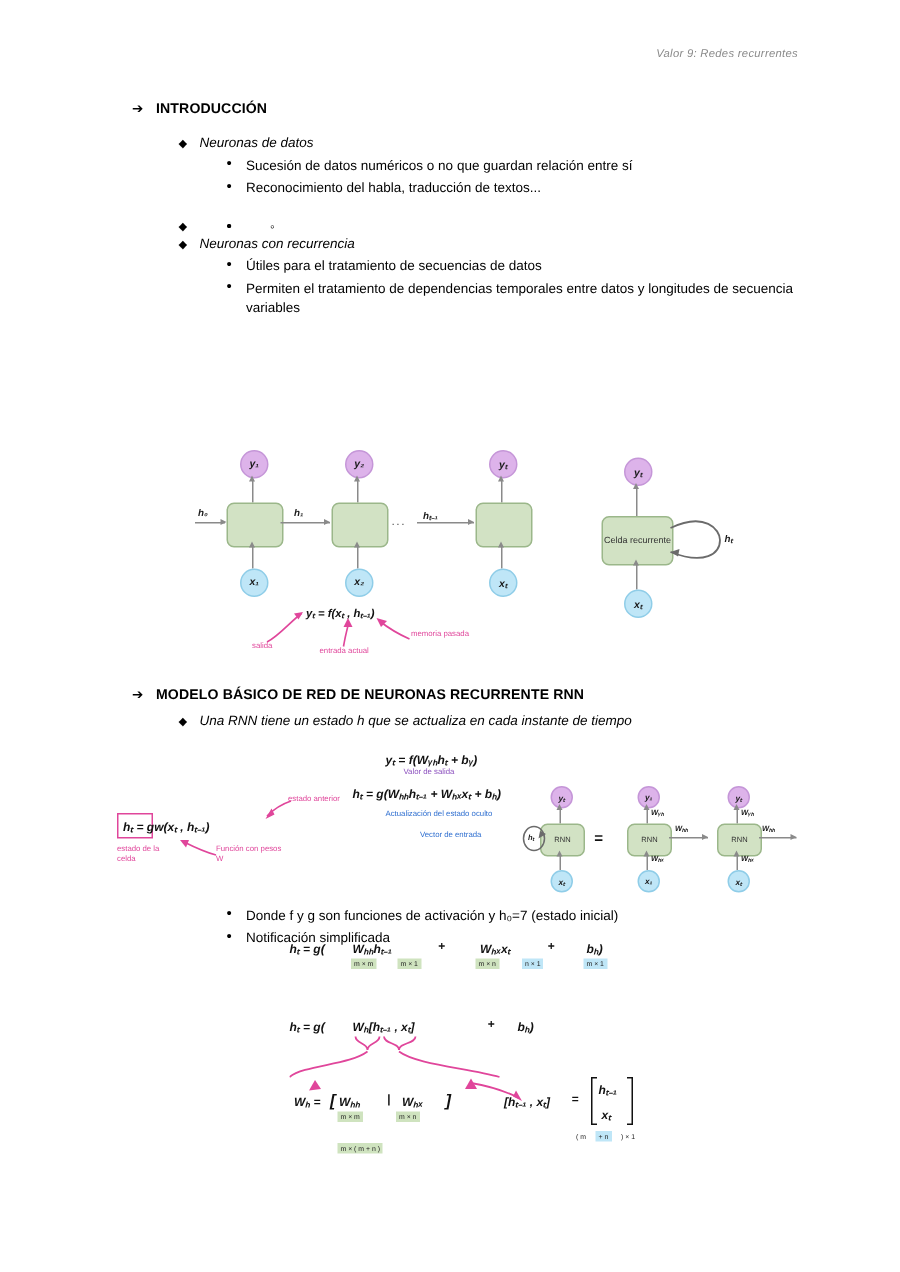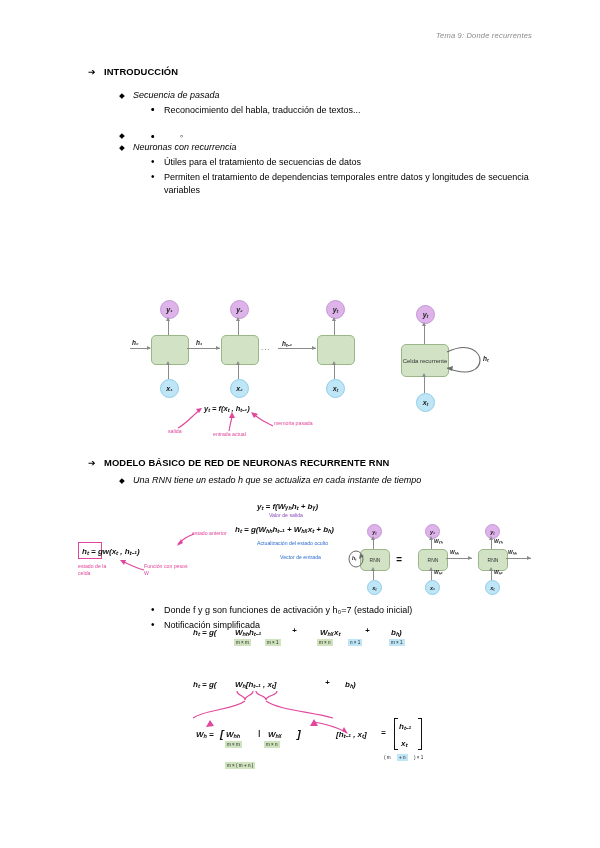--- a/index.html
+++ b/index.html
@@ -214,38 +214,39 @@
   .col-vec-bracket.right {
     border-left: none;
     border-right: 1.2px solid #111;
   }
 </style>
 </head>
 <body>
 
 <div class="page">
 
-  <div class="running-head">Tema 9: Donde recurrentes</div>
+  <div class="running-head">Valor 9: Redes recurrentes</div>
 
   <div class="outline">
 
     <div class="lvl1">
       <span class="marker">➔</span>
       <span>INTRODUCCIÓN</span>
     </div>
 
     <div class="gap-sm"></div>
 
     <div class="lvl2">
       <span class="marker">◆</span>
-      <span>Secuencia de pasada</span>
-    </div>
-
-    <div class="lvl3">
-      <span class="marker">•</span>
+      <span>Neuronas de datos</span>
+    </div>
+
+    <div class="lvl3">
+      <span class="marker">•</span>
+      <span>Sucesión de datos numéricos o no que guardan relación entre sí</span>
     </div>
     <div class="lvl3">
       <span class="marker">•</span>
       <span>Reconocimiento del habla, traducción de textos...</span>
     </div>
 
     <div class="gap-md"></div>
 
     <div class="lvl2">
       <span class="marker">◆</span>

